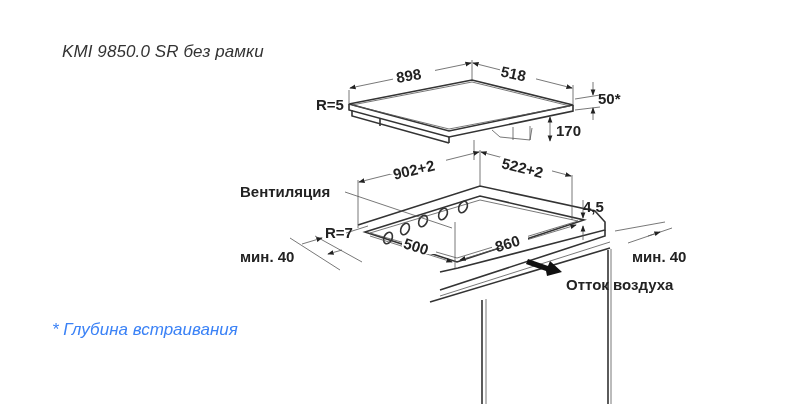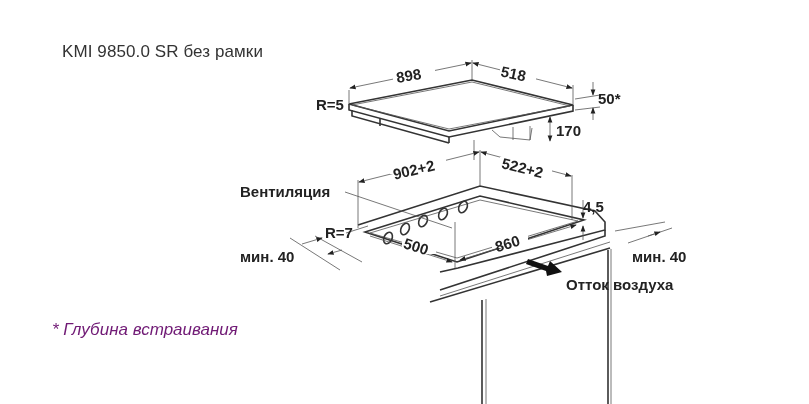--- a/index.html
+++ b/index.html
@@ -1,18 +1,18 @@
 <!DOCTYPE html>
 <html><head>
 <meta charset="utf-8">
 <style>
   html, body { margin:0; padding:0; background:#ffffff; }
   body { width:809px; height:404px; position:relative; overflow:hidden; }
-  .title { position:absolute; left:62px; top:42px; font-family:"Liberation Sans", sans-serif; font-size:17px; color:#333; letter-spacing:0.1px; }
-  .footnote { position:absolute; left:52px; top:320px; font-family:"Liberation Sans", sans-serif; font-style:italic; font-size:17px; color:#701a75; }
+  .title { position:absolute; left:62px; top:42px; font-family:"Liberation Sans", sans-serif; font-style:italic; font-size:17px; color:#333; letter-spacing:0.1px; }
+  .footnote { position:absolute; left:52px; top:320px; font-family:"Liberation Sans", sans-serif; font-style:italic; font-size:17px; color:#3b82f6; }
   svg { position:absolute; left:0; top:0; }
   .lbl { font-family:"Liberation Sans", sans-serif; font-weight:bold; fill:#222; }
   .dim { font-family:"Liberation Sans", sans-serif; font-weight:bold; fill:#222; font-size:15px; }
   .ln { stroke:#333; fill:none; stroke-width:1.6; }
   .thin { stroke:#555; fill:none; stroke-width:0.8; }
 </style>
 </head>
 <body>
 
 <div class="title">KMI 9850.0 SR без рамки</div>

